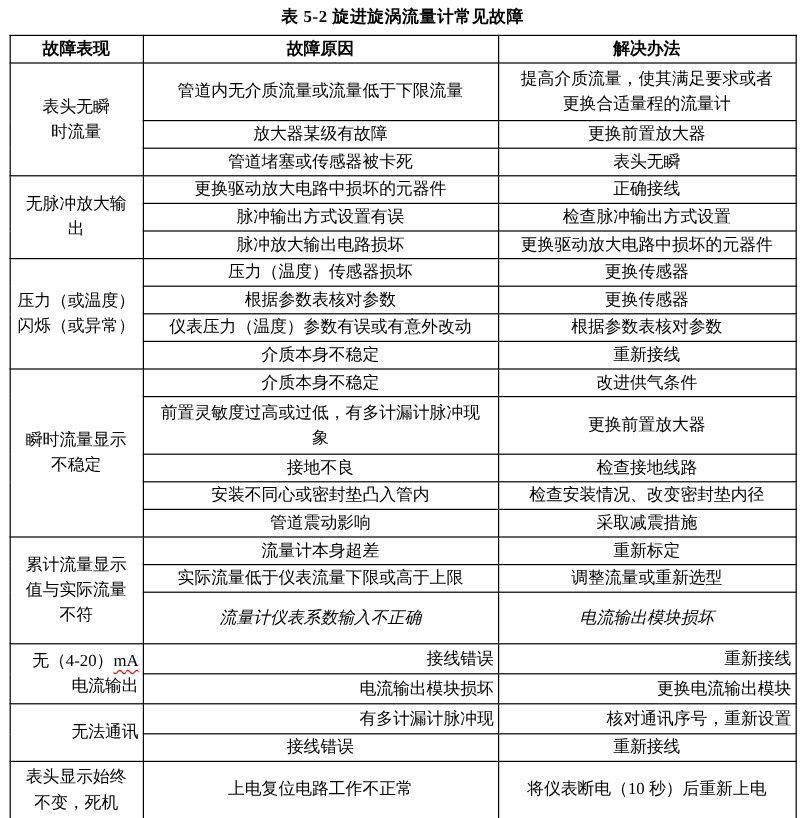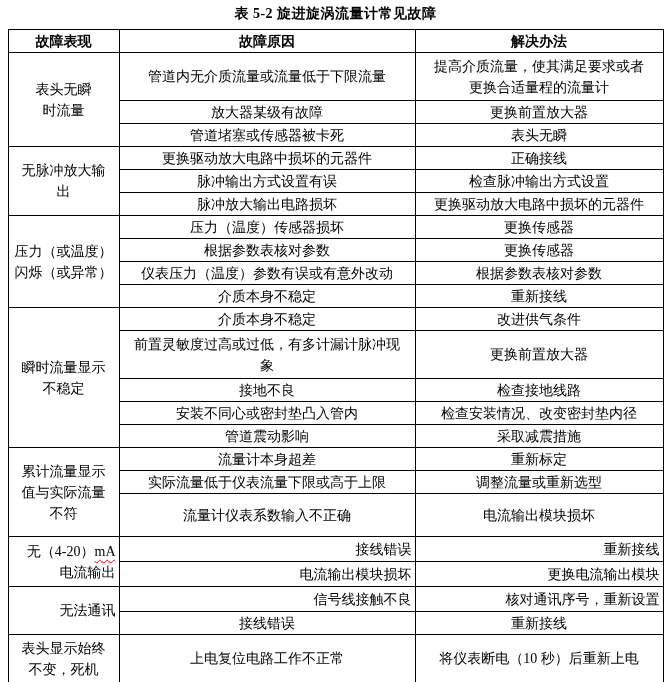--- a/index.html
+++ b/index.html
@@ -20,21 +20,21 @@
   }
   .fault-table th, .fault-table td {
     border: 1px solid #000000;
     text-align: center; vertical-align: middle;
     font-size: 14px; line-height: 21px;
     padding: 0 3px; overflow: hidden;
   }
   .fault-table th { height: 22px; font-weight: bold; }
   .fault-table td { height: 22px; font-weight: normal; }
   tr.tall td { height: 47px; }
-  tr.mid  td { height: 42px; }
+  tr.mid  td { height: 42px; font-style: italic; }
   tr.r24  td { height: 24px; text-align: right; }
   .pre { white-space: pre-line; }
   .wavy {
     text-decoration-line: underline;
     text-decoration-style: wavy;
     text-decoration-color: #ee0000;
     text-decoration-thickness: 1px;
     text-underline-offset: 3px;
   }
   col.c1 { width: 111px; }
@@ -159,21 +159,21 @@
         <td>接线错误</td>
         <td>重新接线</td>
       </tr>
       <tr class="r24">
         <td>电流输出模块损坏</td>
         <td>更换电流输出模块</td>
       </tr>
 
       <tr class="r24">
         <td rowspan="2">无法通讯</td>
-        <td>信号线接触不良</td>
+        <td>有多计漏计脉冲现</td>
         <td>核对通讯序号，重新设置</td>
       </tr>
       <tr>
         <td>接线错误</td>
         <td>重新接线</td>
       </tr>
 
       <tr class="tall">
         <td class="pre">表头显示始终
 不变，死机</td>

